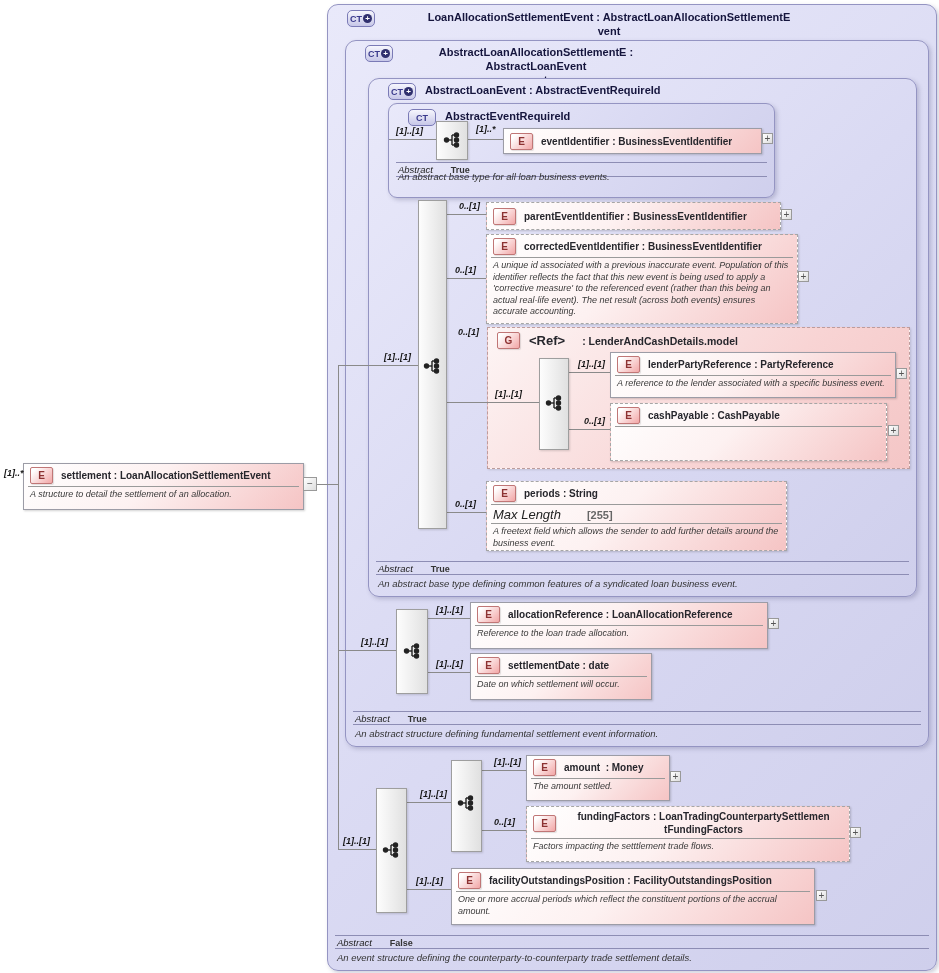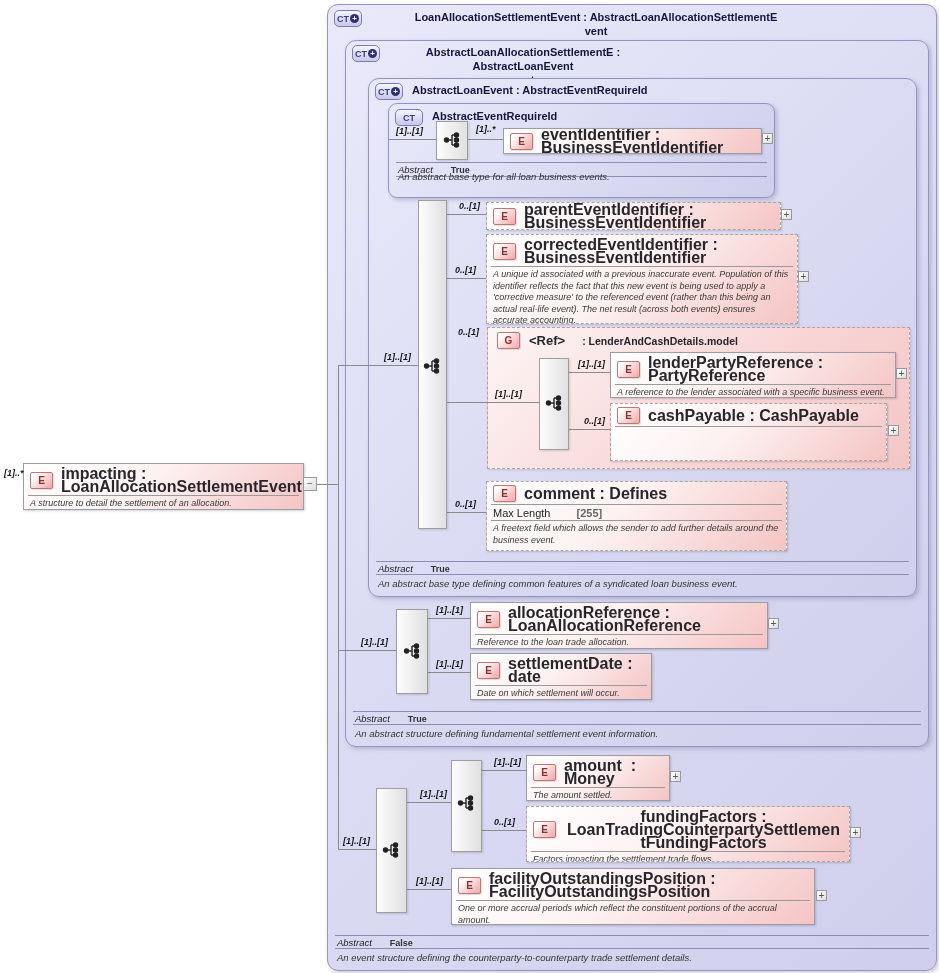--- a/index.html
+++ b/index.html
@@ -2,21 +2,21 @@
 <html><head>
 <meta charset="utf-8">
 <style>
   html,body{margin:0;padding:0;background:#fff;}
   #stage{position:relative;width:939px;height:973px;background:#ffffff;overflow:hidden;
          font-family:"Liberation Sans",sans-serif;}
   
   .ctbox{position:absolute;border:1px solid #9494c2;border-radius:11px;
          background:linear-gradient(135deg,#e9e9fa 0%,#dadaf3 55%,#cfcfec 100%);
          box-shadow:2px 2px 4px rgba(90,90,130,.30);}
-  .btitle{position:absolute;display:flex;align-items:flex-start;gap:9px;}
+  .btitle{position:absolute;display:flex;align-items:flex-start;gap:9px;margin-left:13px;}
   .btext{font-weight:bold;font-size:11px;line-height:14px;color:#15153d;white-space:pre-wrap;}
   .center{text-align:center;}
   .cticon{width:26px;height:15px;flex:0 0 auto;border:1px solid #7a7ab6;border-radius:5px;
           background:linear-gradient(180deg,#f6f6fd,#c7c7e8);display:flex;align-items:center;
           justify-content:center;gap:1px;font-weight:bold;font-size:9px;color:#3a3a8c;}
   .ctplus{width:9px;height:9px;border-radius:50%;background:#30306e;color:#fff;
           font-size:8px;line-height:9px;font-weight:bold;text-align:center;}
   .rule{position:absolute;left:7px;right:7px;height:1px;background:#8d8db4;}
   .meta-row{position:absolute;left:9px;display:flex;gap:18px;align-items:baseline;}
   .meta-label{font-style:italic;font-size:9.5px;color:#222;}
@@ -26,25 +26,25 @@
   .ebox{position:absolute;border:1px solid #9c9ca6;overflow:hidden;
         background:linear-gradient(135deg,#ffffff 0%,#fdf1f1 45%,#f5c4c4 100%);
         box-shadow:1px 1px 2px rgba(0,0,0,.18);}
   .ebox.dashed{border:1px dashed #a6a6a6;}
   .etitle{display:flex;align-items:center;gap:8px;padding:3px 6px 2px 6px;}
   .etitle.vcenter{height:100%;padding-top:0;padding-bottom:0;box-sizing:border-box;}
   .eicon{width:21px;height:15px;flex:0 0 auto;border:1px solid #c07676;border-radius:2px;
          background:linear-gradient(135deg,#ffffff 15%,#f2a6a6 100%);color:#8d3232;
          font-weight:bold;font-size:10px;line-height:15px;text-align:center;
          box-shadow:1px 1px 1px rgba(0,0,0,.12);}
-  .ename{font-weight:bold;font-size:16px;line-height:13px;color:#26262c;white-space:pre-wrap;}
+  .ename{font-weight:bold;font-size:10px;line-height:13px;color:#26262c;white-space:pre-wrap;}
   .esep{border-top:1px solid #9a9a9a;margin:0 4px;}
   .edesc{font-style:italic;font-size:9px;line-height:11.5px;color:#3a3a3a;padding:2px 6px 0 6px;}
   .efacet{display:flex;gap:26px;padding:2px 6px 1px 6px;align-items:baseline;}
-  .flabel{font-size:11px;color:#222;}
+  .flabel{font-style:italic;font-size:13px;color:#222;}
   .fvalue{font-size:11px;color:#666;font-weight:bold;}
   
   .gbox{position:absolute;border:1px dashed #bd9c9c;
         background:linear-gradient(135deg,#fdf5f5 0%,#f8d4d4 60%,#f4c6c6 100%);
         box-shadow:1px 1px 2px rgba(0,0,0,.12);}
   .gtitle{position:absolute;left:9px;top:4px;display:flex;align-items:center;}
   .gname{font-weight:bold;font-size:13px;color:#26262c;margin-left:9px;}
   .gtype{font-weight:bold;font-size:10.5px;color:#26262c;margin-left:17px;}
   
   .bar{position:absolute;border:1px solid #9e9e9e;
@@ -245,21 +245,21 @@
           <circle cx="13.5" cy="4" r="2"></circle>
         <circle cx="13.5" cy="9" r="2"></circle>
           <circle cx="13.5" cy="14" r="2"></circle>
       </g>
     </svg>
   </div>
 
   <div class="ebox" style="left:23px;top:463px;width:279px;height:45px;">
     <div class="etitle">
       <span class="eicon">E</span>
-      <span class="ename">impacting : LoanAllocationSettlementEvent</span>
+      <span class="ename">settlement : LoanAllocationSettlementEvent</span>
     </div>
     <div class="esep"></div>
     <div class="edesc">A structure to detail the settlement of an allocation.</div>
   </div>
 
   <div class="ebox" style="left:503px;top:128px;width:257px;height:24px;">
     <div class="etitle vcenter">
       <span class="eicon">E</span>
       <span class="ename">eventIdentifier : BusinessEventIdentifier</span>
     </div>
@@ -294,21 +294,21 @@
     <div class="etitle">
       <span class="eicon">E</span>
       <span class="ename">cashPayable : CashPayable</span>
     </div>
     <div class="esep"></div>
   </div>
 
   <div class="ebox dashed" style="left:486px;top:481px;width:299px;height:68px;">
     <div class="etitle">
       <span class="eicon">E</span>
-      <span class="ename">comment : Defines</span>
+      <span class="ename">periods : String</span>
     </div>
     <div class="esep"></div>
     <div class="efacet">
       <span class="flabel">Max Length</span>
       <span class="fvalue">[255]</span>
     </div>
     <div class="esep"></div>
     <div class="edesc">A freetext field which allows the sender to add further details around the business event.</div>
   </div>
 

